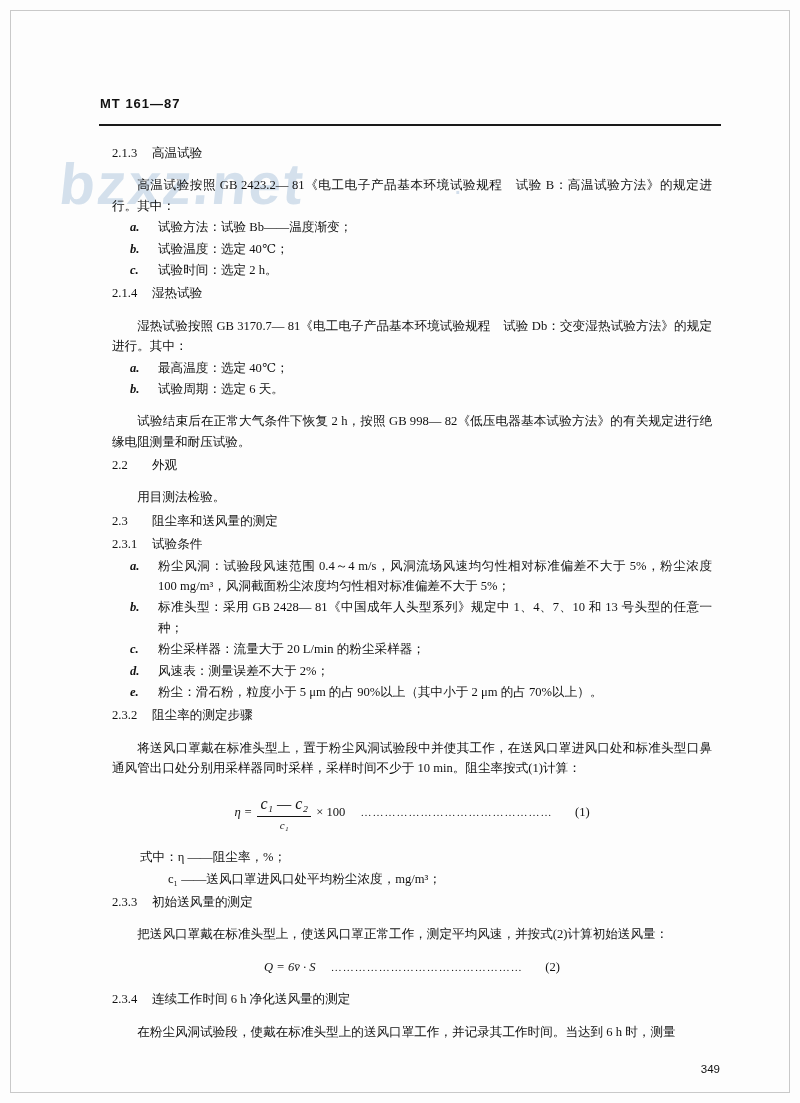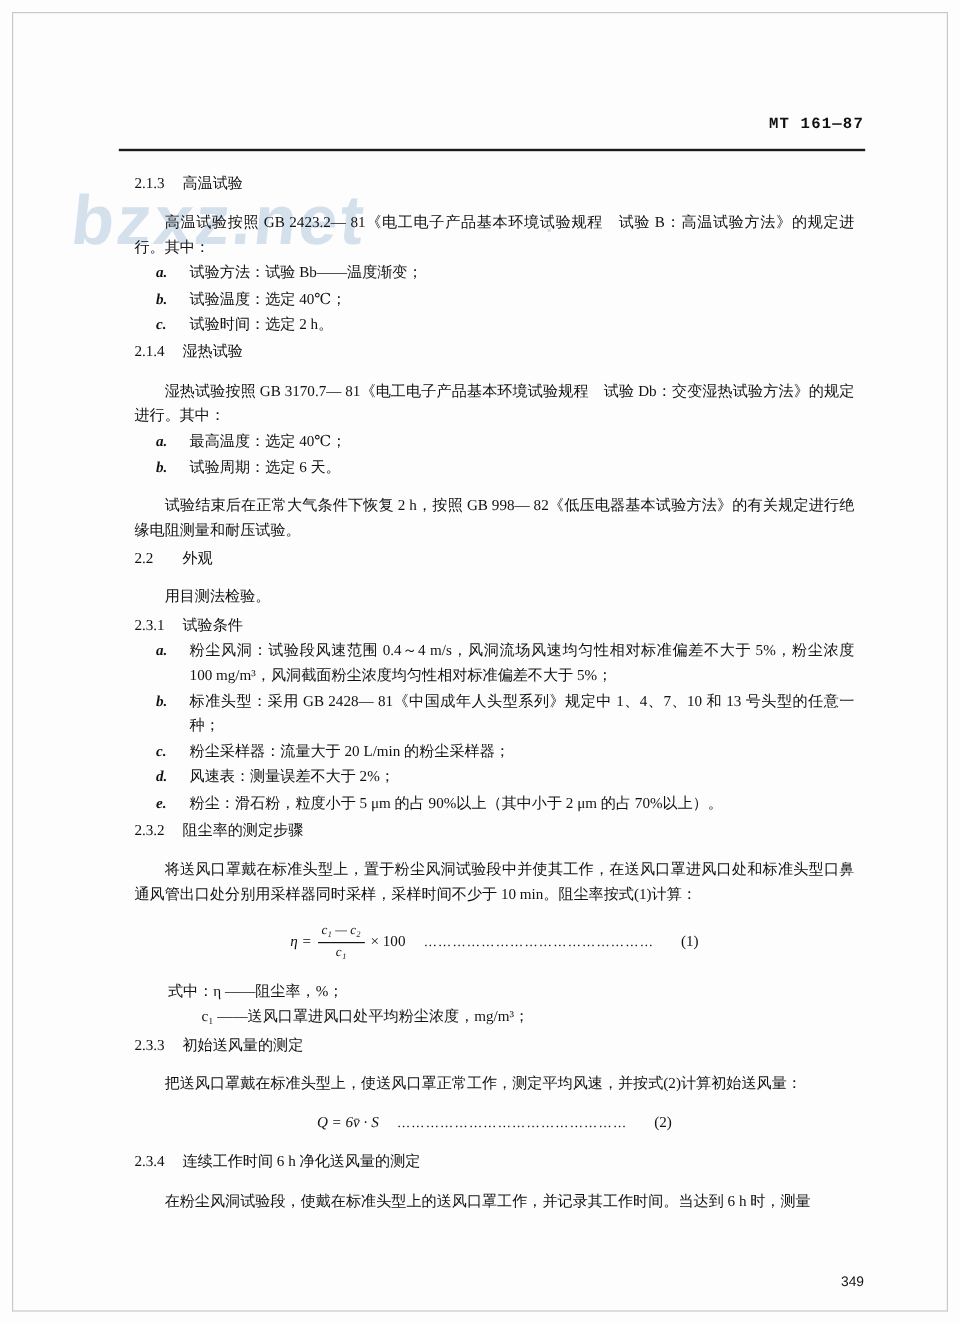--- a/index.html
+++ b/index.html
@@ -28,25 +28,25 @@
     width: 778px;
     height: 1081px;
     border: 1px solid #c9c9c9;
     pointer-events: none;
   }
   .header {
     position: absolute;
     left: 100px;
     top: 96px;
     width: 620px;
-    text-align: right;
+    text-align: left;
     font-weight: bold;
     font-size: 13px;
     letter-spacing: 1px;
-    font-family: Liberation Mono, monospace;
+    font-family: Liberation Sans, sans-serif;
   }
   .header-rule {
     position: absolute;
     left: 99px;
     top: 124px;
     width: 622px;
     height: 2px;
     background: #1a1a1a;
   }
   .content {
@@ -100,21 +100,21 @@
   .frac {
     display: inline-block;
     vertical-align: middle;
     text-align: center;
     margin: 0 2px;
   }
   .frac .num {
     display: block;
     border-bottom: 1px solid #111;
     padding: 0 3px;
-    font-size: 11px;
+    font-size: 16px;
   }
   .frac .den {
     display: block;
     padding: 0 3px;
     font-size: 11px;
   }
   .dots {
     letter-spacing: 1px;
     font-size: 11px;
   }
@@ -214,20 +214,23 @@
       <span class="mark">b.</span>
       <span class="cont">试验周期：选定 6 天。</span>
     </div>
     <div class="para">试验结束后在正常大气条件下恢复 2 h，按照 GB 998— 82《低压电器基本试验方法》的有关规定进行绝缘电阻测量和耐压试验。</div>
 
     <div class="clause">
       <span class="clause-num">2.2</span><span>外观</span>
     </div>
     <div class="para">用目测法检验。</div>
 
+    <div class="clause">
+      <span class="clause-num">2.3</span><span>阻尘率和送风量的测定</span>
+    </div>
 
     <div class="clause">
       <span class="clause-num">2.3.1</span><span>试验条件</span>
     </div>
     <div class="item">
       <span class="mark">a.</span>
       <span class="cont">粉尘风洞：试验段风速范围 0.4～4 m/s，风洞流场风速均匀性相对标准偏差不大于 5%，粉尘浓度 100 mg/m³，风洞截面粉尘浓度均匀性相对标准偏差不大于 5%；</span>
     </div>
     <div class="item">
       <span class="mark">b.</span>

